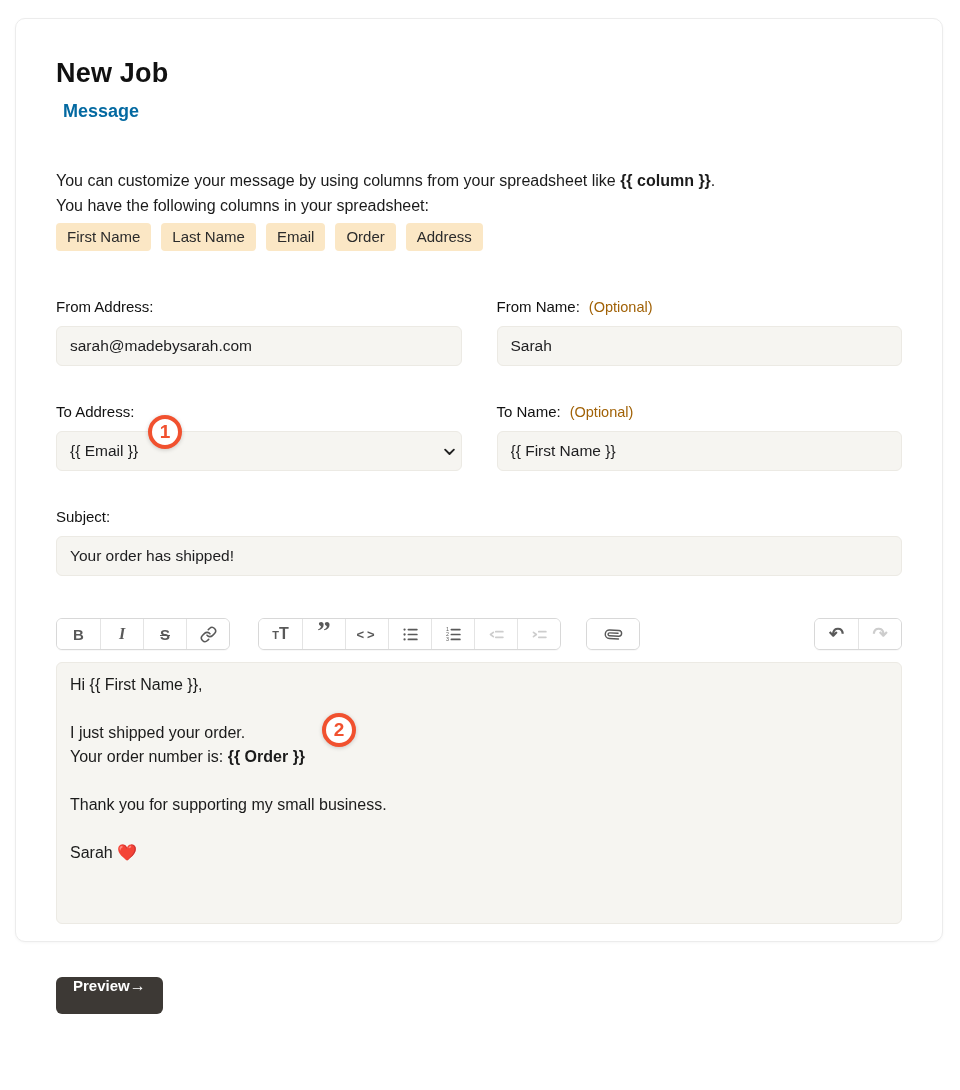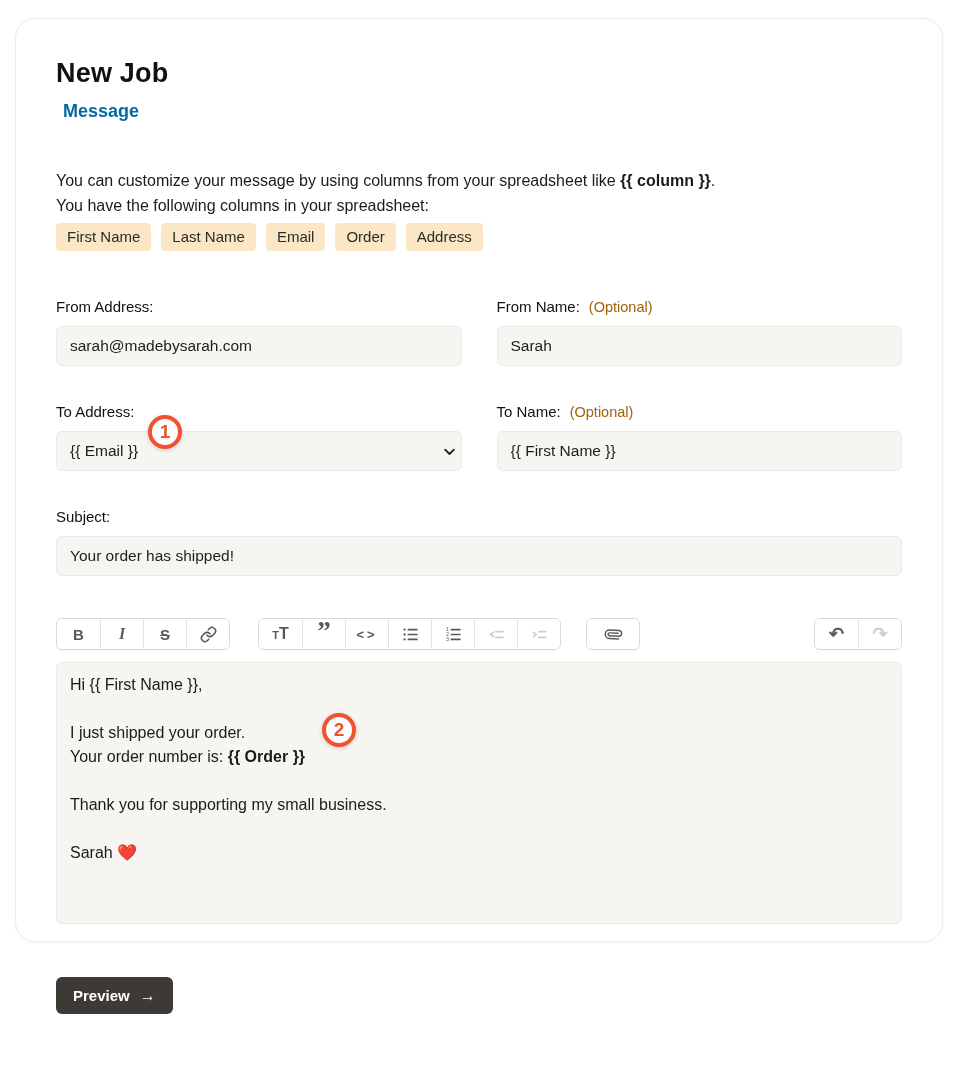--- a/index.html
+++ b/index.html
@@ -3,21 +3,21 @@
 <meta charset="utf-8">
 <style>
   * { box-sizing: border-box; }
   html, body { margin: 0; padding: 0; background: #ffffff; }
   body {
     width: 960px; height: 1090px; position: relative;
     font-family: "Liberation Sans", sans-serif; color: #1b1b1b;
   }
   .card {
     position: absolute; left: 15px; top: 18px; width: 928px; height: 924px;
-    background: #fff; border: 1px solid #ececec; border-radius: 20px;
+    background: #fff; border: 1px solid #ececec; border-radius: 10px;
     box-shadow: 0 1px 3px rgba(0,0,0,0.04);
     padding: 39px 40px;
   }
   .page-title { font-size: 27px; font-weight: 800; margin: 0 0 12px 0; color: #111; letter-spacing: .2px; }
   .page-subtitle { font-size: 18px; font-weight: 700; margin: 7px; color: #0369a1; }
 
   .intro { margin-top: 47px; font-size: 16px; line-height: 24.5px; color: #1b1b1b; }
   .pills { display: flex; gap: 10px; margin-top: 5px; }
   .pill {
     background: #fbe7c5; color: #2b2b2b; font-size: 15px;
@@ -79,21 +79,21 @@
   .editor {
     margin-top: 12px; position: relative; min-height: 262px;
     background: #f6f5f1; border: 1px solid #eceae4; border-radius: 6px;
     padding: 10px 13px; font-size: 16px; line-height: 24px; color: #1b1b1b;
   }
   .editor p { margin: 0; }
   .editor .blank { height: 24px; }
   .heart { color: #ee2e24; }
 
   .btn-preview {
-    margin-top: 53px; display: inline-flex; align-items: center; gap: 10px;
+    margin-top: 53px; display: inline-flex; align-items: flex-start; 
     height: 37px; padding: 0 17px; background: #3d3935; color: #fff;
     border: none; border-radius: 6px; font-size: 15px; font-weight: 700;
     font-family: "Liberation Sans", sans-serif; cursor: pointer;
   }
   .btn-preview .arrow { font-size: 16px; font-weight: 700; }
   b, strong { font-weight: 700; }
 </style>
 </head>
 <body>
 

